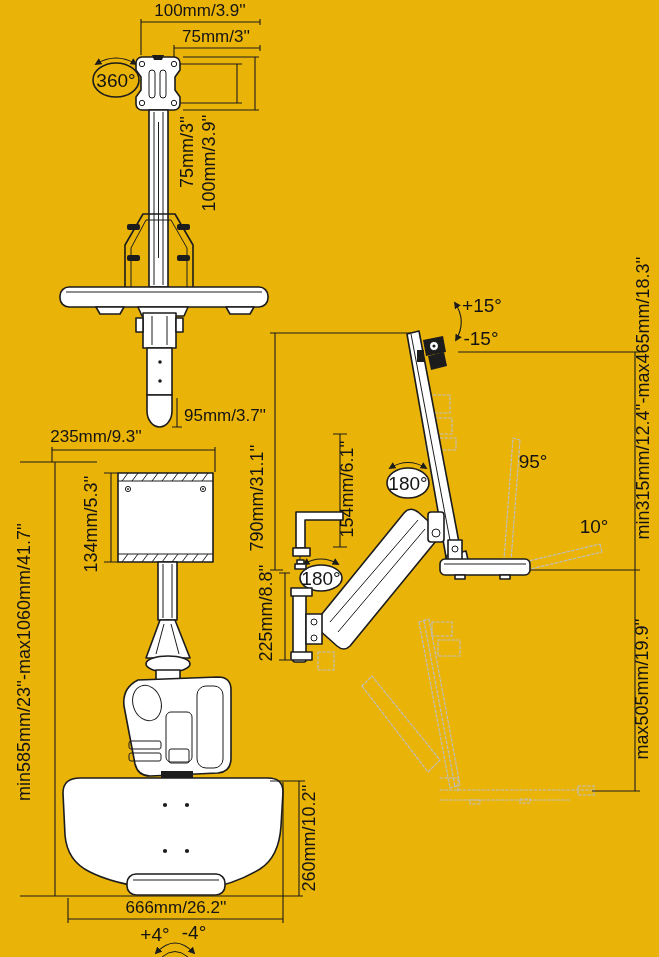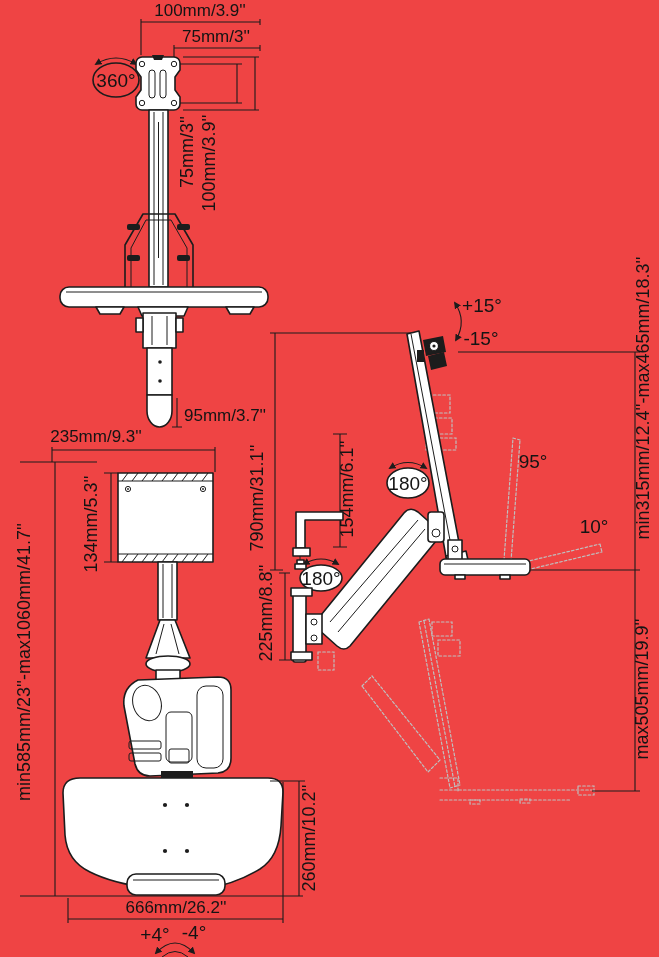--- a/index.html
+++ b/index.html
@@ -1,16 +1,16 @@
 <!DOCTYPE html>
 <html><head>
 <meta charset="utf-8">
 <style>
   html,body{margin:0;padding:0;background:#ffffff;}
-  .canvas{position:relative;width:659px;height:957px;background:#ef4444;overflow:hidden;}
+  .canvas{position:relative;width:659px;height:957px;background:#eab308;overflow:hidden;}
   svg{display:block;}
   .ln{stroke:#1c1c1c;stroke-width:1.6;fill:none;stroke-linecap:round;stroke-linejoin:round;}
   .lnf{stroke:#1c1c1c;stroke-width:1.6;fill:#fff;stroke-linejoin:round;}
   .thin{stroke:#1c1c1c;stroke-width:1;fill:none;}
   .dim{stroke:#1c1c1c;stroke-width:1.1;fill:none;}
   .dark{fill:#1c1c1c;stroke:none;}
   .ghost{stroke:#bfbfbf;stroke-width:1.2;fill:none;stroke-dasharray:2.6 2.1;stroke-linecap:round;}
   text{fill:#141414;font-family:"Liberation Sans","DejaVu Sans",sans-serif;font-size:17px;}
   .deg{font-size:19px;}
   .rot{font-size:18px;}

